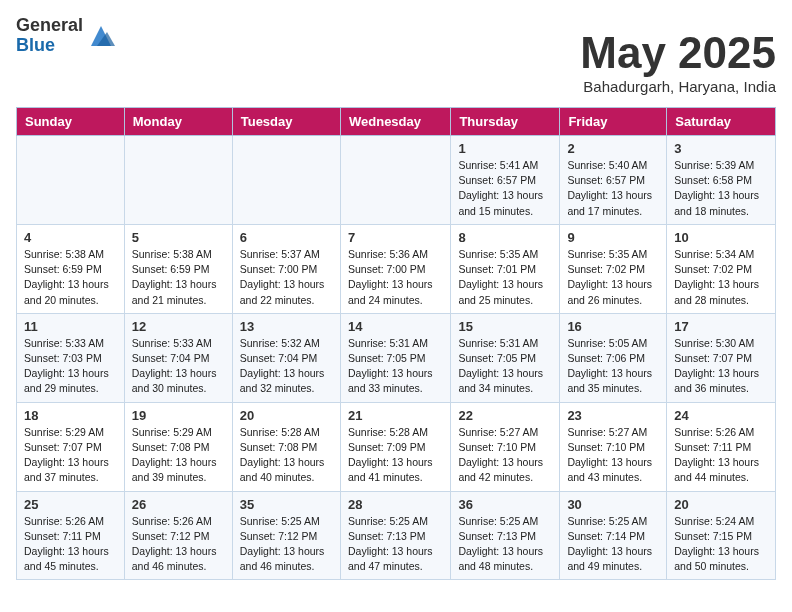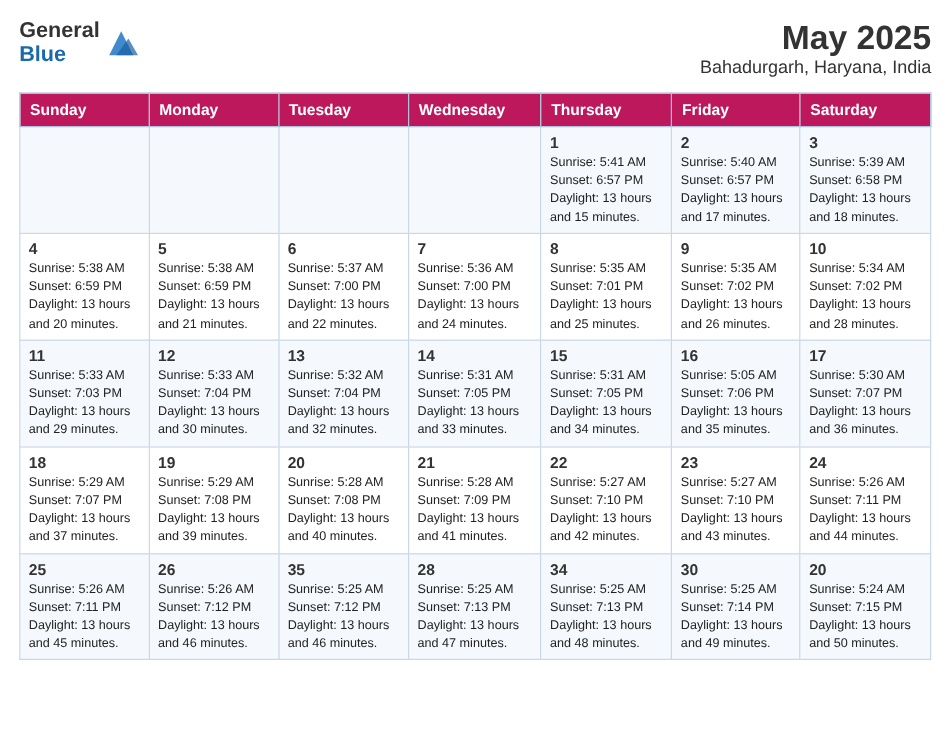--- a/index.html
+++ b/index.html
@@ -37,23 +37,24 @@
     }
     .logo-icon {
       width: 28px;
       height: 28px;
       margin-left: 4px;
     }
     .title-block {
       text-align: right;
     }
     .month-title {
-      font-size: 28px;
+      font-size: 44px;
       font-weight: bold;
       color: #333;
+      margin-top: 12px;
     }
     .location {
       font-size: 15px;
       color: #333;
     }
     table {
       width: 100%;
       border-collapse: collapse;
     }
     thead tr th {
@@ -335,21 +336,21 @@
 and 46 minutes.</div>
         </td>
         <td>
           <span class="day-num">28</span>
           <div class="day-detail">Sunrise: 5:25 AM
 Sunset: 7:13 PM
 Daylight: 13 hours
 and 47 minutes.</div>
         </td>
         <td>
-          <span class="day-num">34</span>
+          <span class="day-num">36</span>
           <div class="day-detail">Sunrise: 5:25 AM
 Sunset: 7:13 PM
 Daylight: 13 hours
 and 48 minutes.</div>
         </td>
         <td>
           <span class="day-num">30</span>
           <div class="day-detail">Sunrise: 5:25 AM
 Sunset: 7:14 PM
 Daylight: 13 hours

